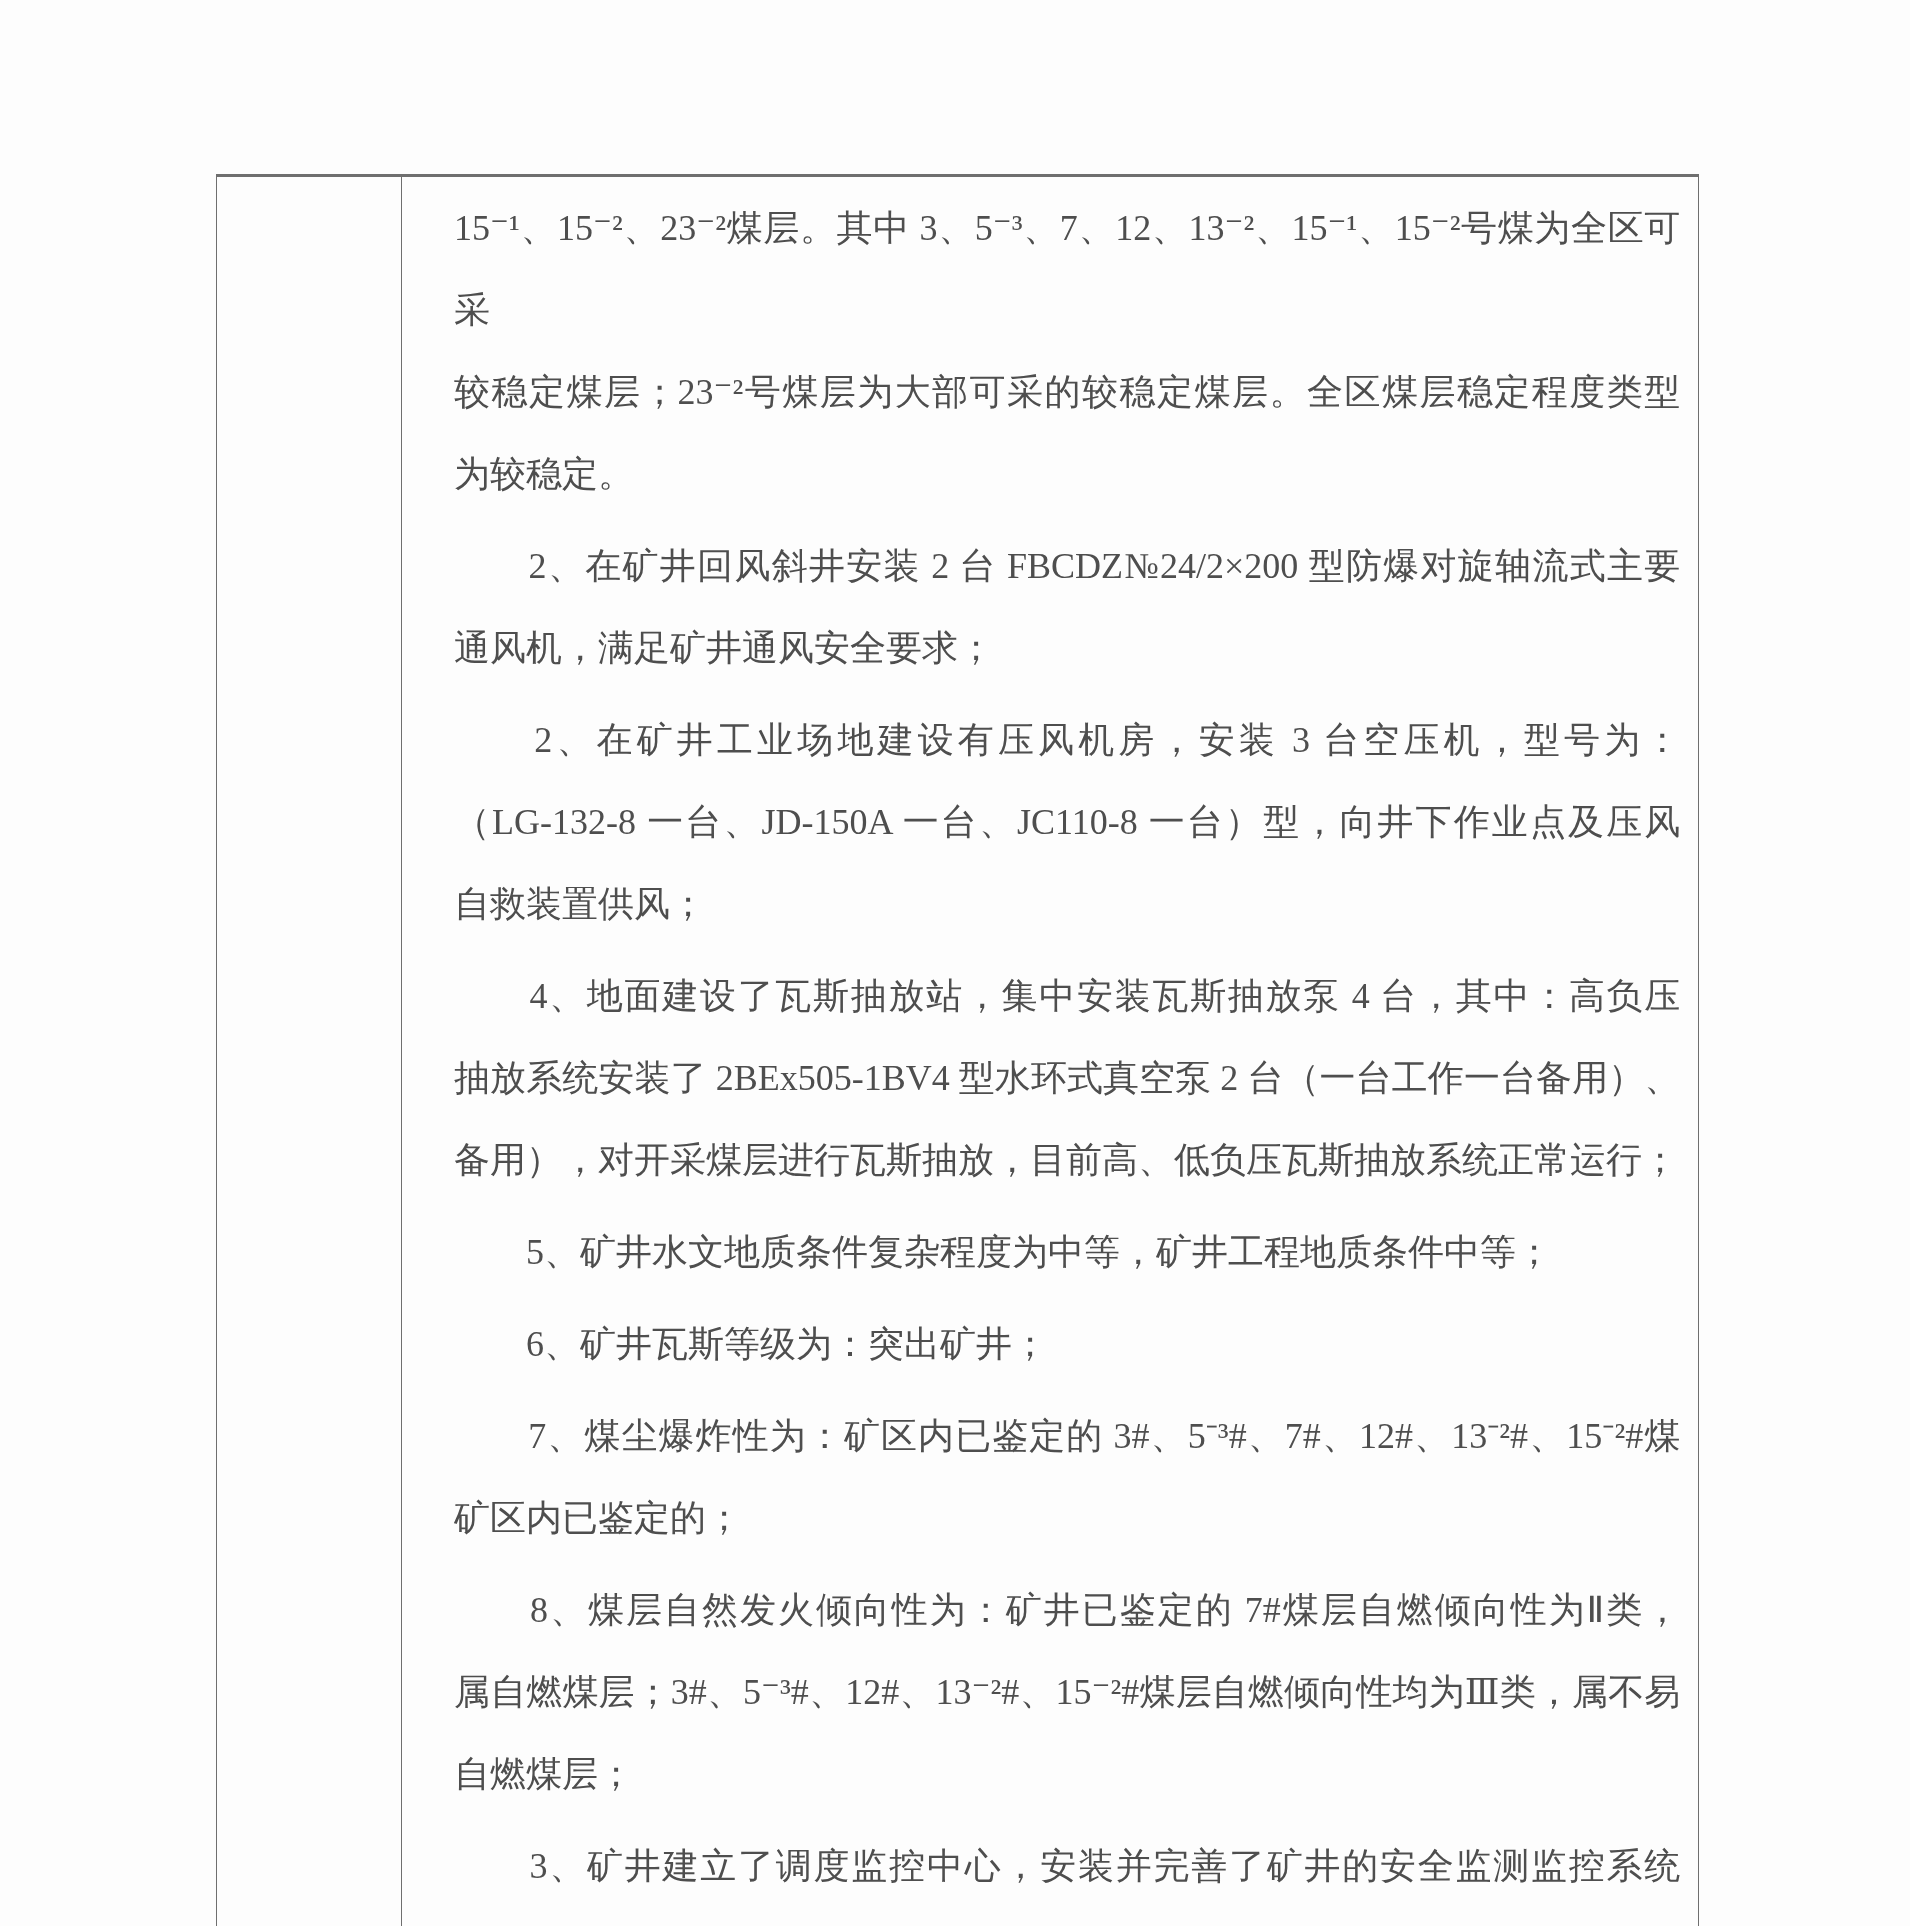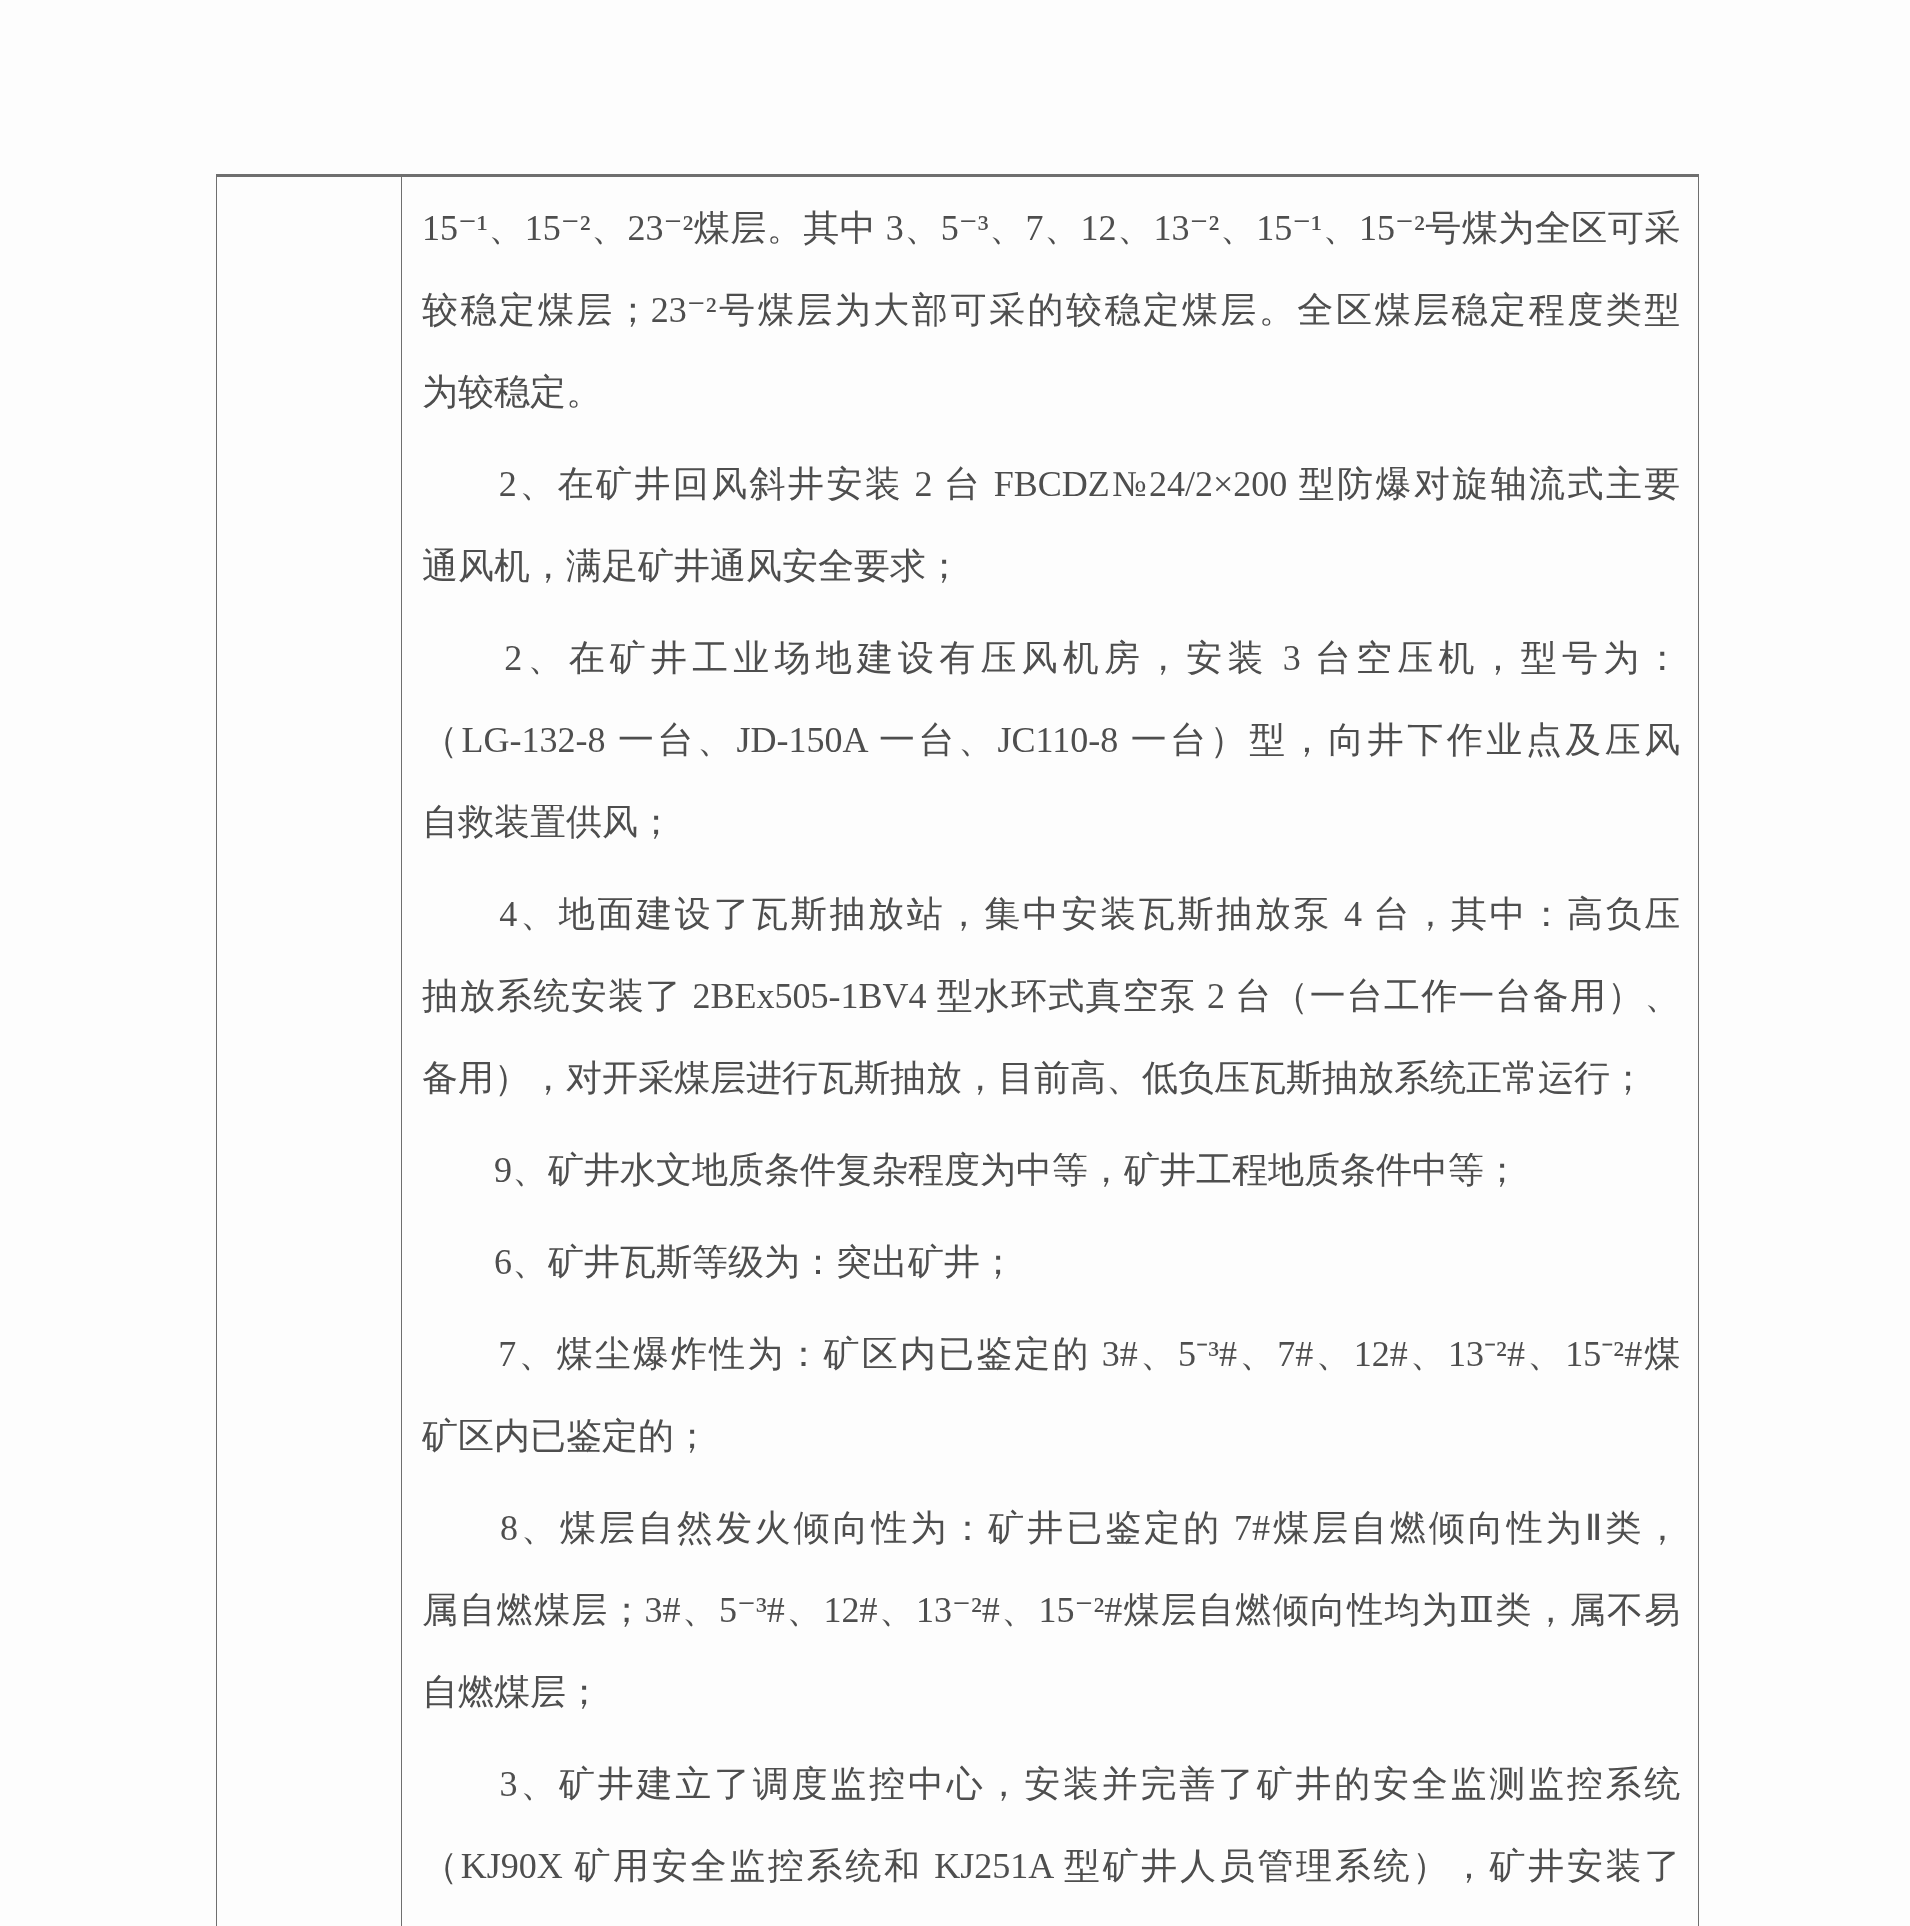--- a/index.html
+++ b/index.html
@@ -45,20 +45,21 @@
     box-sizing: border-box;
     padding: 10px 17.7px 0 20px;
   }
   .line {
     font-size: 36px;
     line-height: 82px;
     text-align: justify;
     text-align-last: justify;
     color: var(--color-text);
     letter-spacing: 0;
+    margin-left: 32px;
   }
   .line.s {
     text-align-last: left;
   }
   .line.para {
     margin-top: 10px;
     font-family: Liberation Serif, serif;
   }
 </style>
 </head>
@@ -71,21 +72,21 @@
     <div class="line j">较稳定煤层；23⁻²号煤层为大部可采的较稳定煤层。全区煤层稳定程度类型</div>
     <div class="line s">为较稳定。</div>
     <div class="line j para">　　2、在矿井回风斜井安装 2 台 FBCDZ№24/2×200 型防爆对旋轴流式主要</div>
     <div class="line s">通风机，满足矿井通风安全要求；</div>
     <div class="line j para">　　2、在矿井工业场地建设有压风机房，安装 3 台空压机，型号为：</div>
     <div class="line j">（LG-132-8 一台、JD-150A 一台、JC110-8 一台）型，向井下作业点及压风</div>
     <div class="line s">自救装置供风；</div>
     <div class="line j para">　　4、地面建设了瓦斯抽放站，集中安装瓦斯抽放泵 4 台，其中：高负压</div>
     <div class="line j">抽放系统安装了 2BEx505-1BV4 型水环式真空泵 2 台（一台工作一台备用）、</div>
     <div class="line s">备用），对开采煤层进行瓦斯抽放，目前高、低负压瓦斯抽放系统正常运行；</div>
-    <div class="line s para">　　9、矿井水文地质条件复杂程度为中等，矿井工程地质条件中等；</div>
+    <div class="line s para">　　5、矿井水文地质条件复杂程度为中等，矿井工程地质条件中等；</div>
     <div class="line s para">　　6、矿井瓦斯等级为：突出矿井；</div>
     <div class="line j para">　　7、煤尘爆炸性为：矿区内已鉴定的 3#、5⁻³#、7#、12#、13⁻²#、15⁻²#煤</div>
     <div class="line s">矿区内已鉴定的；</div>
     <div class="line j para">　　8、煤层自然发火倾向性为：矿井已鉴定的 7#煤层自燃倾向性为Ⅱ类，</div>
     <div class="line j">属自燃煤层；3#、5⁻³#、12#、13⁻²#、15⁻²#煤层自燃倾向性均为Ⅲ类，属不易</div>
     <div class="line s">自燃煤层；</div>
     <div class="line j para">　　3、矿井建立了调度监控中心，安装并完善了矿井的安全监测监控系统</div>
     <div class="line j">（KJ90X 矿用安全监控系统和 KJ251A 型矿井人员管理系统），矿井安装了</div>
 
   </div>

